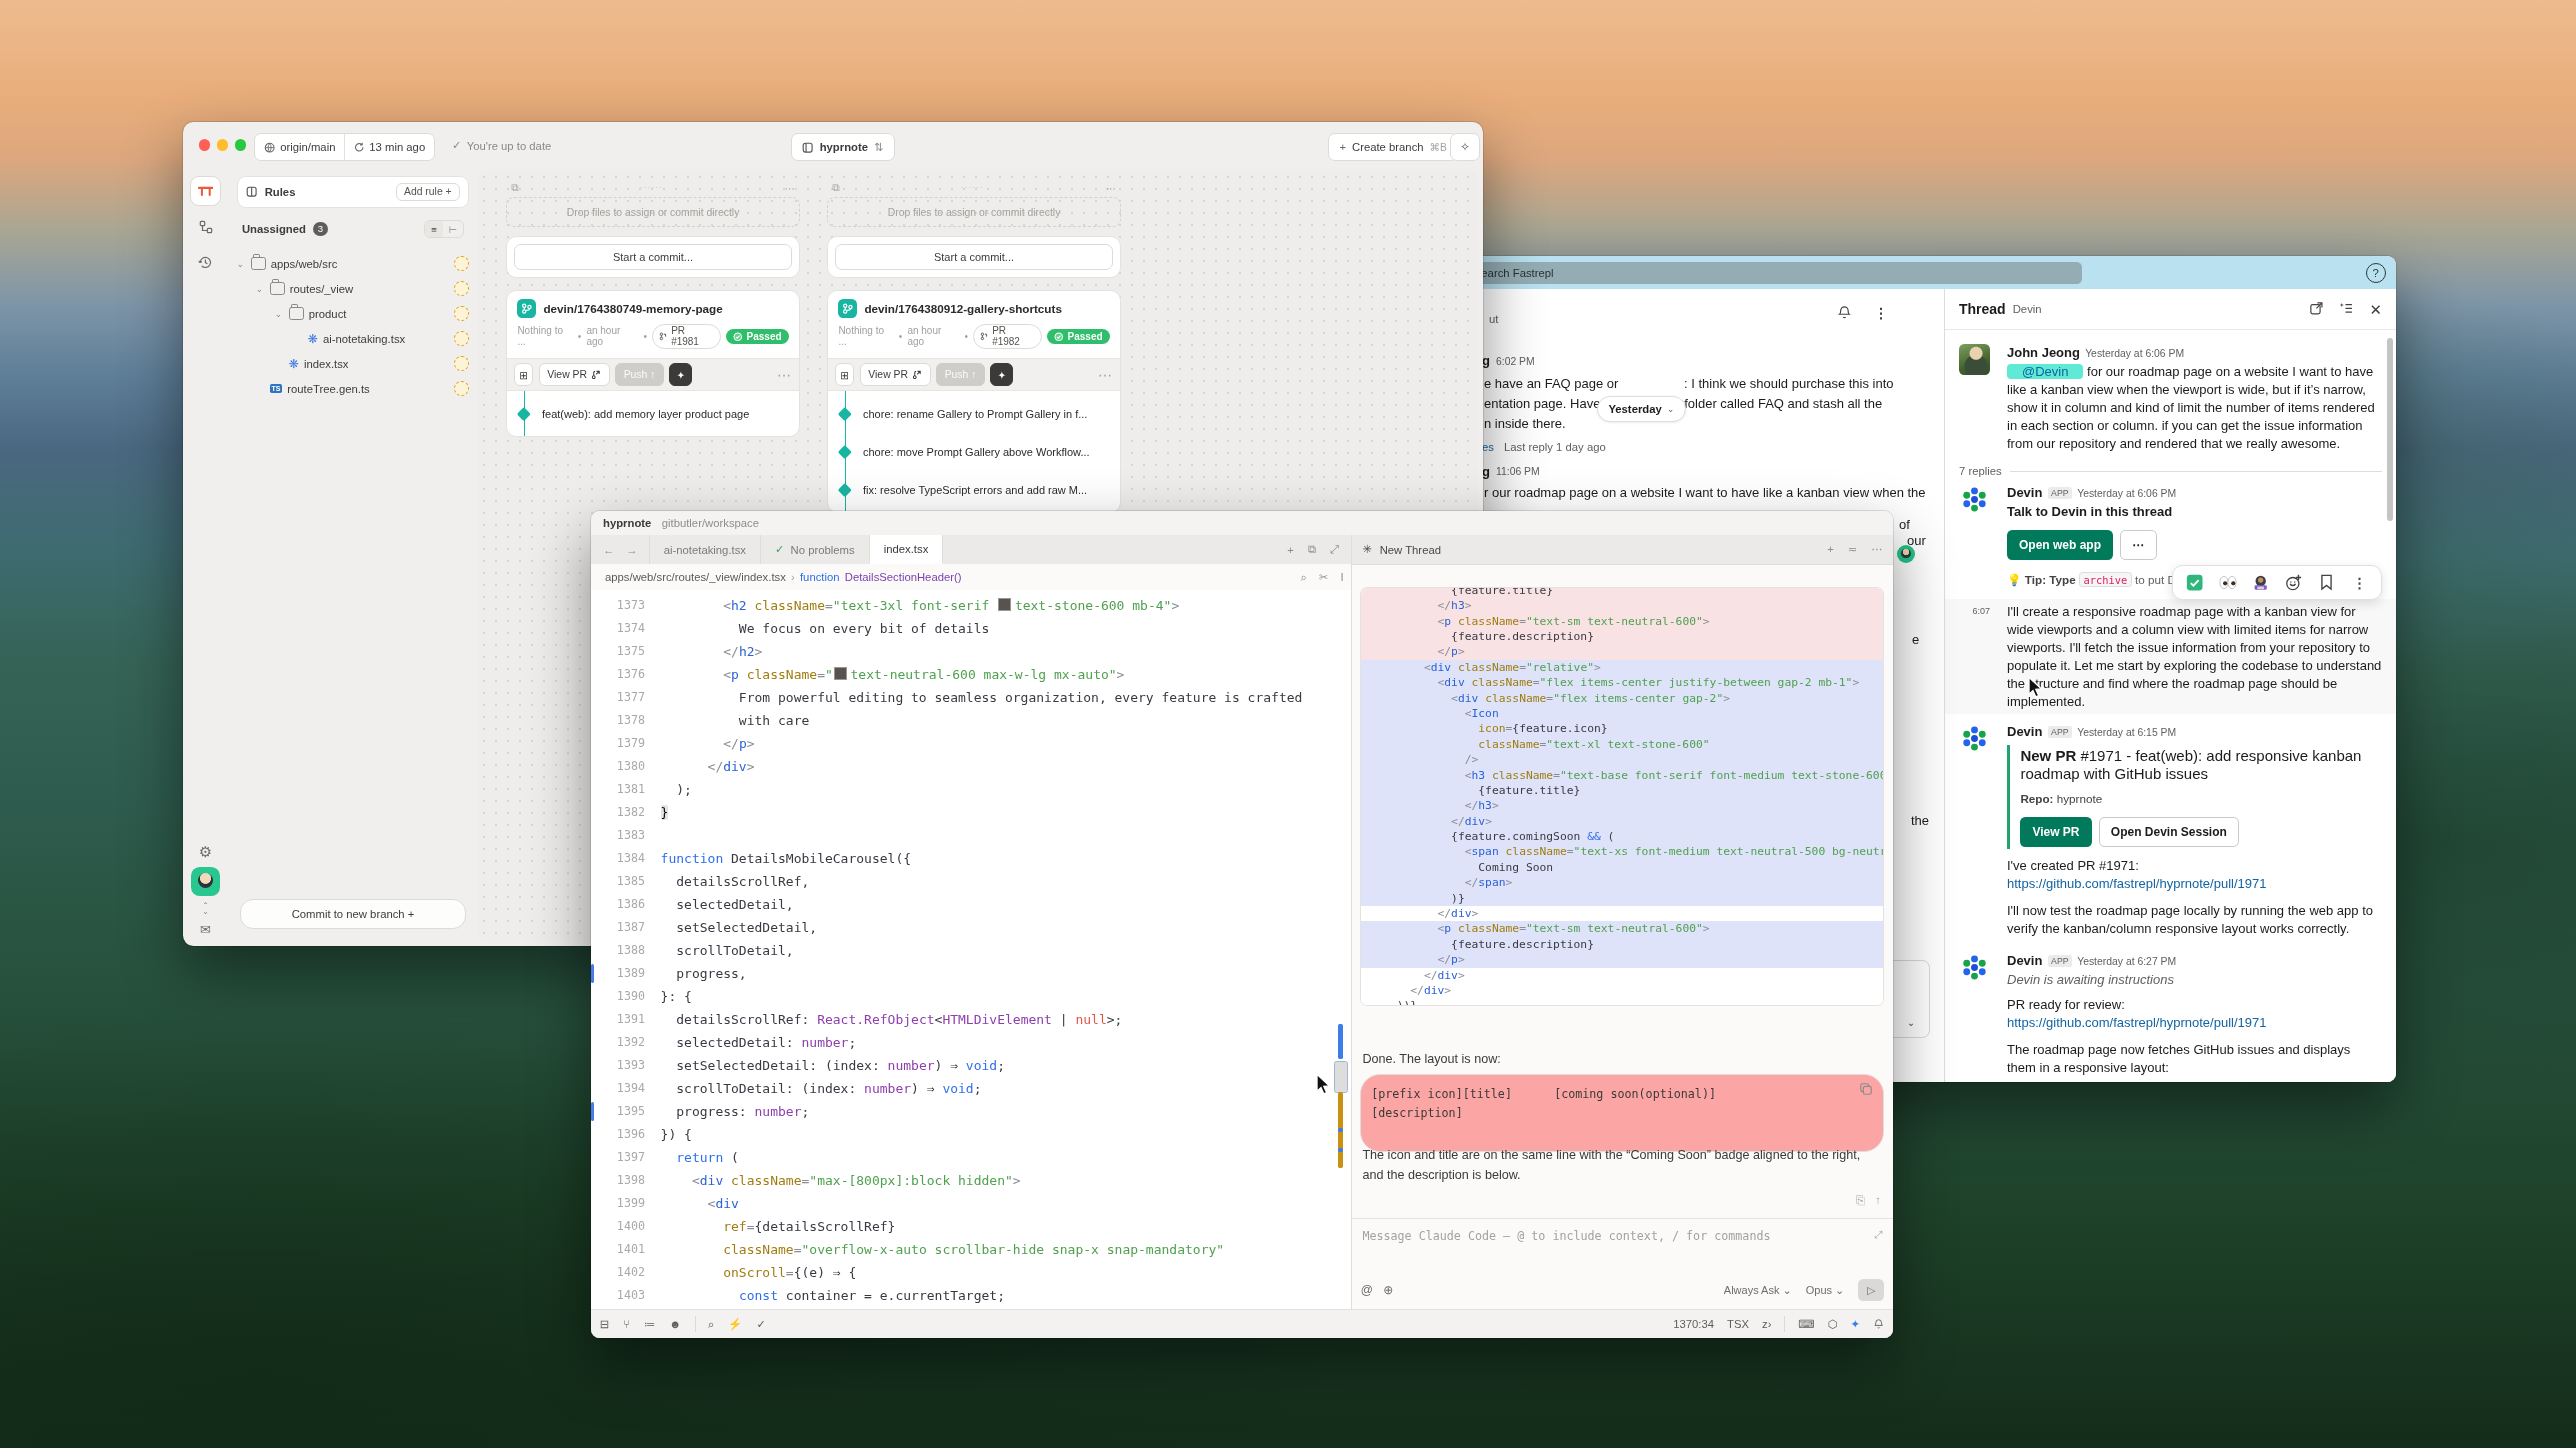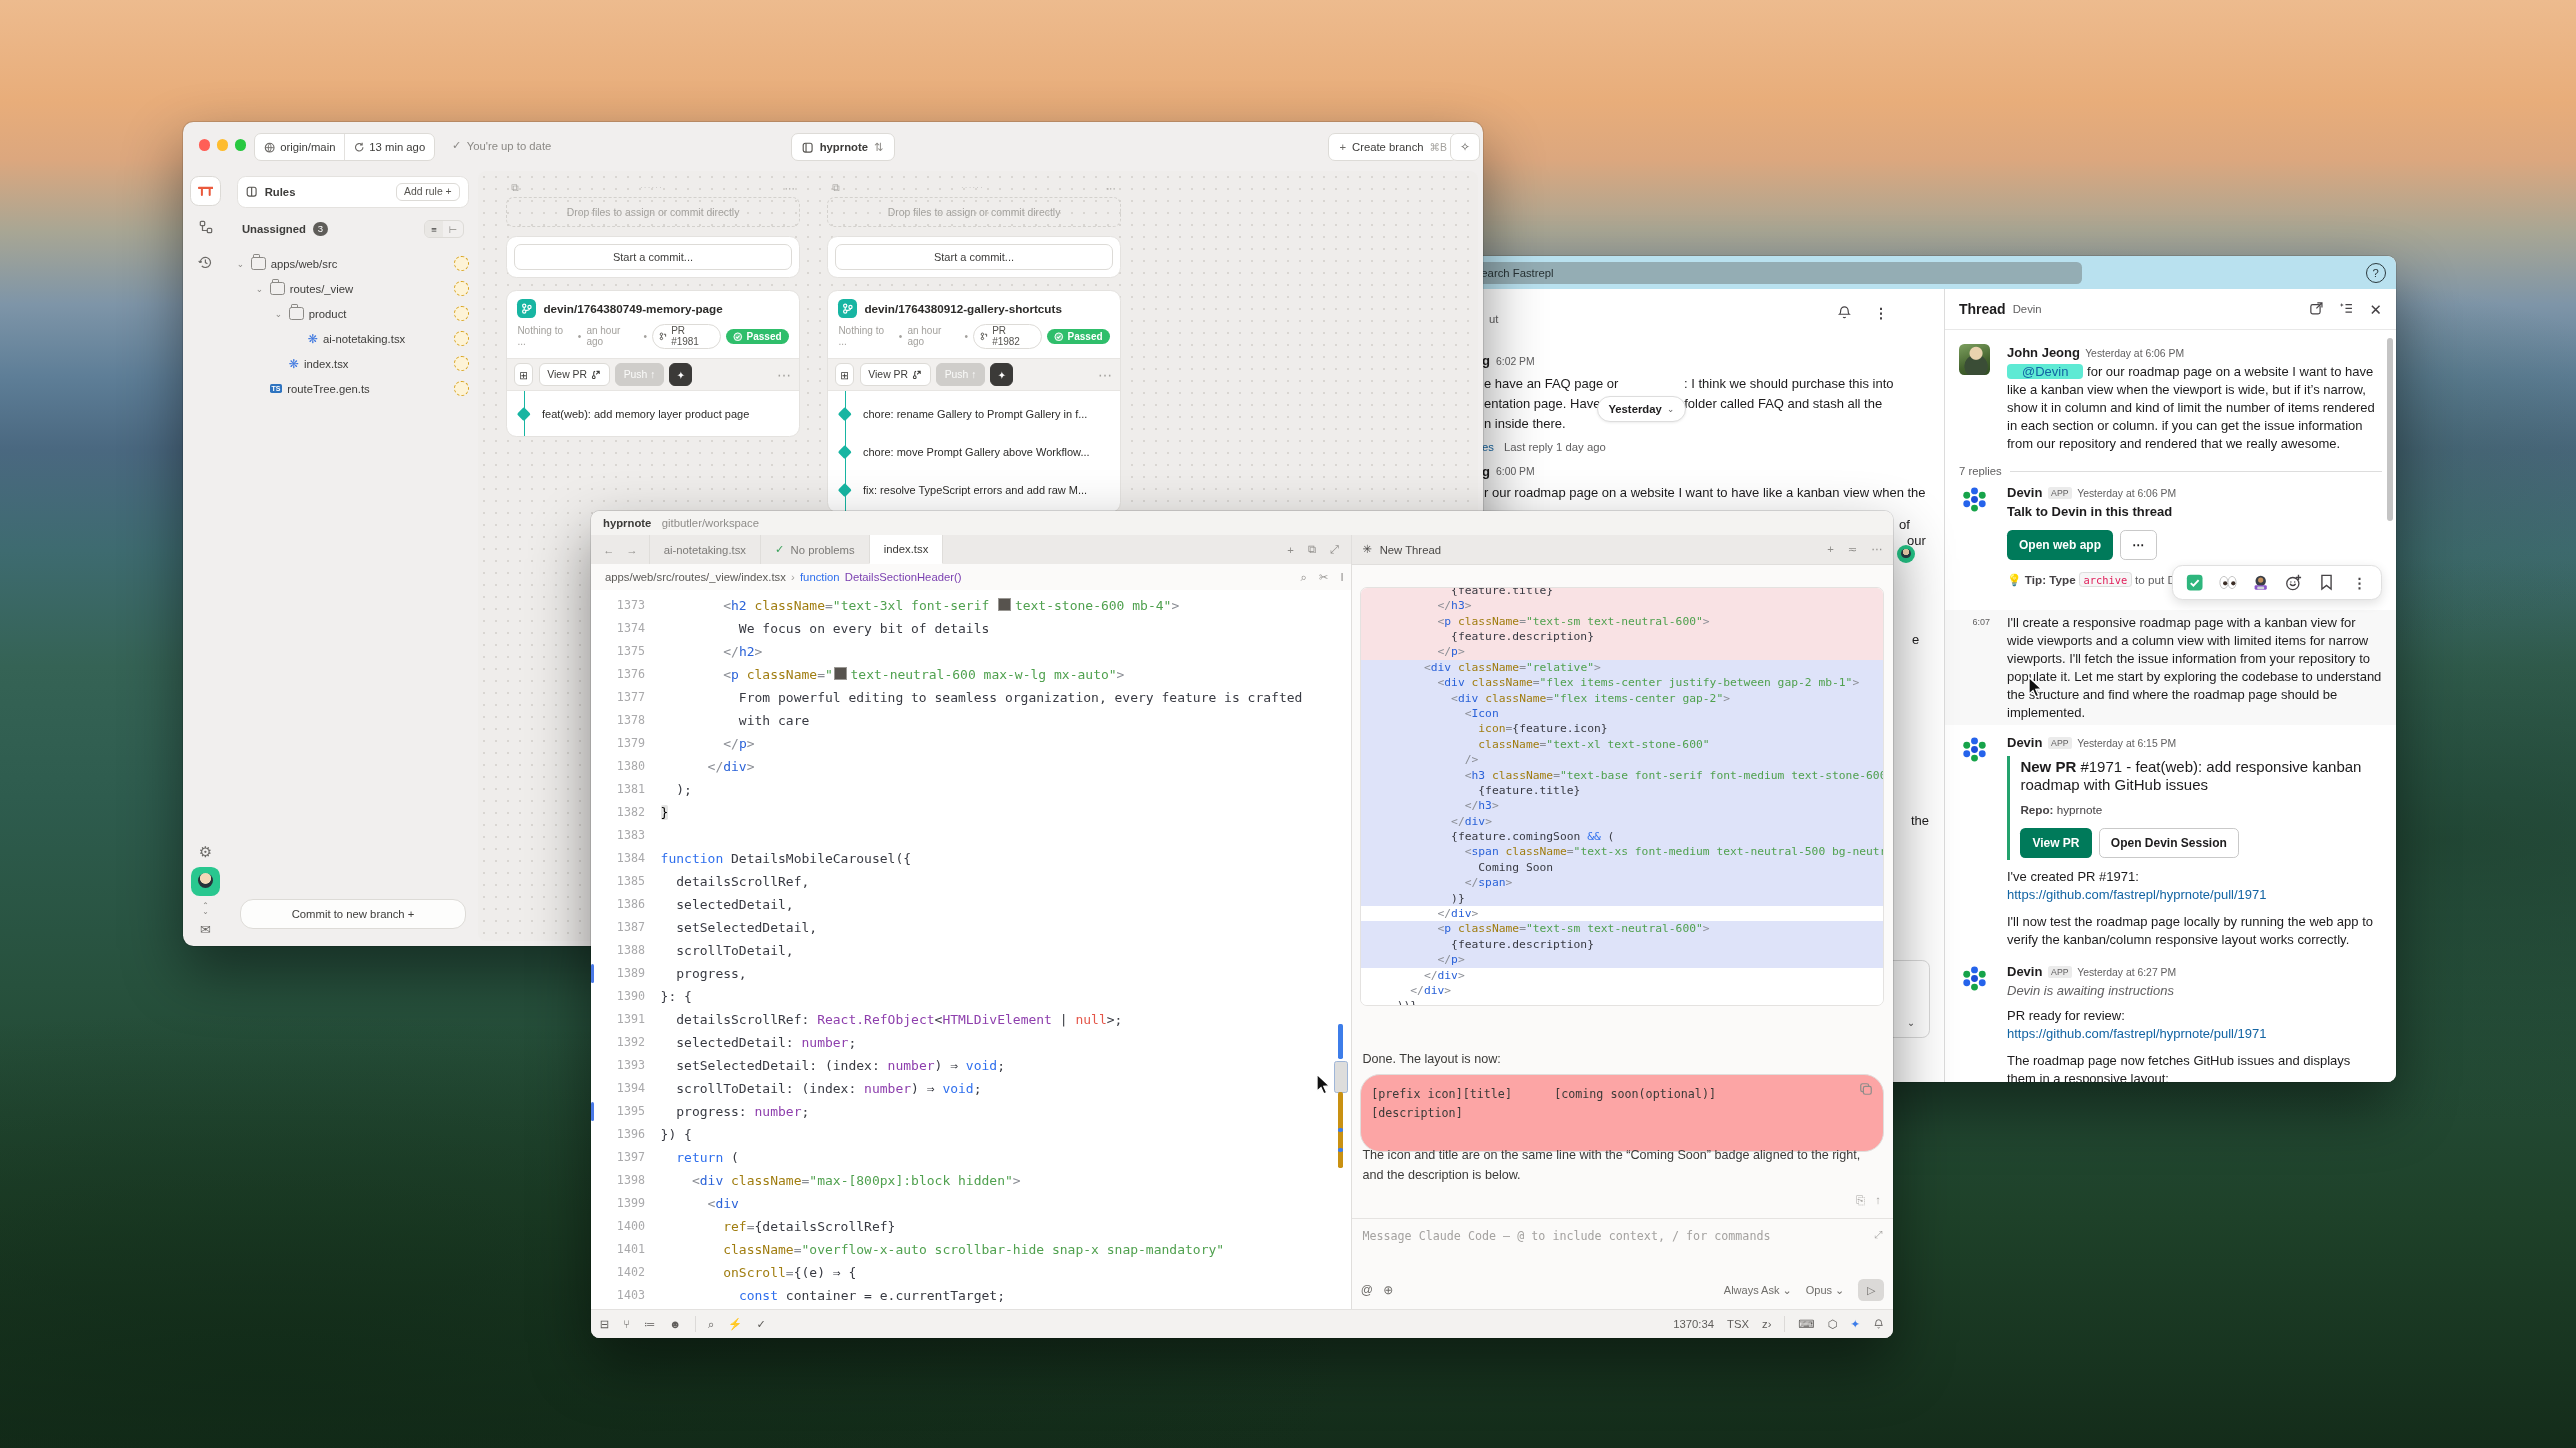--- a/index.html
+++ b/index.html
@@ -463,21 +463,21 @@
         <span class="frag frag-grey" style="left: 620px; top: 24px;">ut</span>
         <span class="frag frag-name" style="left: 613px; top: 64px;">g</span>
         <span class="frag frag-time" style="left: 627px; top: 67px;">6:02 PM</span>
         <span class="frag frag-body" style="left: 615px; top: 87px;">e have an FAQ page or</span>
         <span class="frag frag-body" style="left: 815px; top: 87px;">: I think we should purchase this into</span>
         <span class="frag frag-body" style="left: 615px; top: 107px;">entation page. Have a section aka folder called FAQ and stash all the</span>
         <span class="frag frag-body" style="left: 615px; top: 127px;">n inside there.</span>
         <span class="frag frag-link" style="left: 613px; top: 152px;">es</span>
         <span class="frag frag-grey" style="left: 635px; top: 152px;">Last reply 1 day ago</span>
         <span class="frag frag-name" style="left: 613px; top: 175px;">g</span>
-        <span class="frag frag-time" style="left: 627px; top: 177px;">6:00 PM</span>
+        <span class="frag frag-time" style="left: 627px; top: 177px;">11:06 PM</span>
         <span class="frag frag-body" style="left: 615px; top: 196px;">r our roadmap page on a website I want to have like a kanban view when the</span>
         <span class="frag frag-body" style="left: 1030px; top: 228px;">of</span>
         <span class="frag frag-body" style="left: 1038px; top: 244px;">our</span>
         <span class="frag frag-body" style="left: 1043px; top: 343px;">e</span>
         <span class="frag frag-body" style="left: 1042px; top: 524px;">the</span>
       </div>
     <div class="datepill" style="left:728px;top:107px">
         <span>Yesterday</span>
         <span style="font-weight:normal;color:#616061;font-size:8.7px">⌄</span>
       </div>
@@ -535,21 +535,21 @@
             <span class="outbtn">⋯</span>
           </div>
           <div class="tip">
             <span style="color:#e8b93c">💡</span>
             <b style="color:#454245"> </b><span style="font-weight:bold;color:#454245">Tip: Type</span>
             <span class="codechip">archive</span>
             <span>to put Devin to sle</span>
           </div>
         </div>
       </div>
-      <div class="msg hl" style="margin-top:18px">
+      <div class="msg hl" style="margin-top:7px">
         <div class="mgut">6:07</div>
         <div class="mcontent">I'll create a responsive roadmap page with a kanban view for wide viewports and a column view with limited items for narrow viewports. I'll fetch the issue information from your repository to populate it. Let me start by exploring the codebase to understand the structure and find where the roadmap page should be implemented.</div>
       </div>
       <div class="msg" style="margin-top:5.2px">
         <div class="mav devinlogo">
             <svg width="31" height="31" viewBox="0 0 36 36">
               <circle cx="18" cy="8" r="4" fill="#2563eb"></circle>
               <circle cx="27" cy="13" r="4" fill="#16a34a"></circle>
               <circle cx="27" cy="23" r="4" fill="#2563eb"></circle>
               <circle cx="18" cy="28" r="4" fill="#16a34a"></circle>

